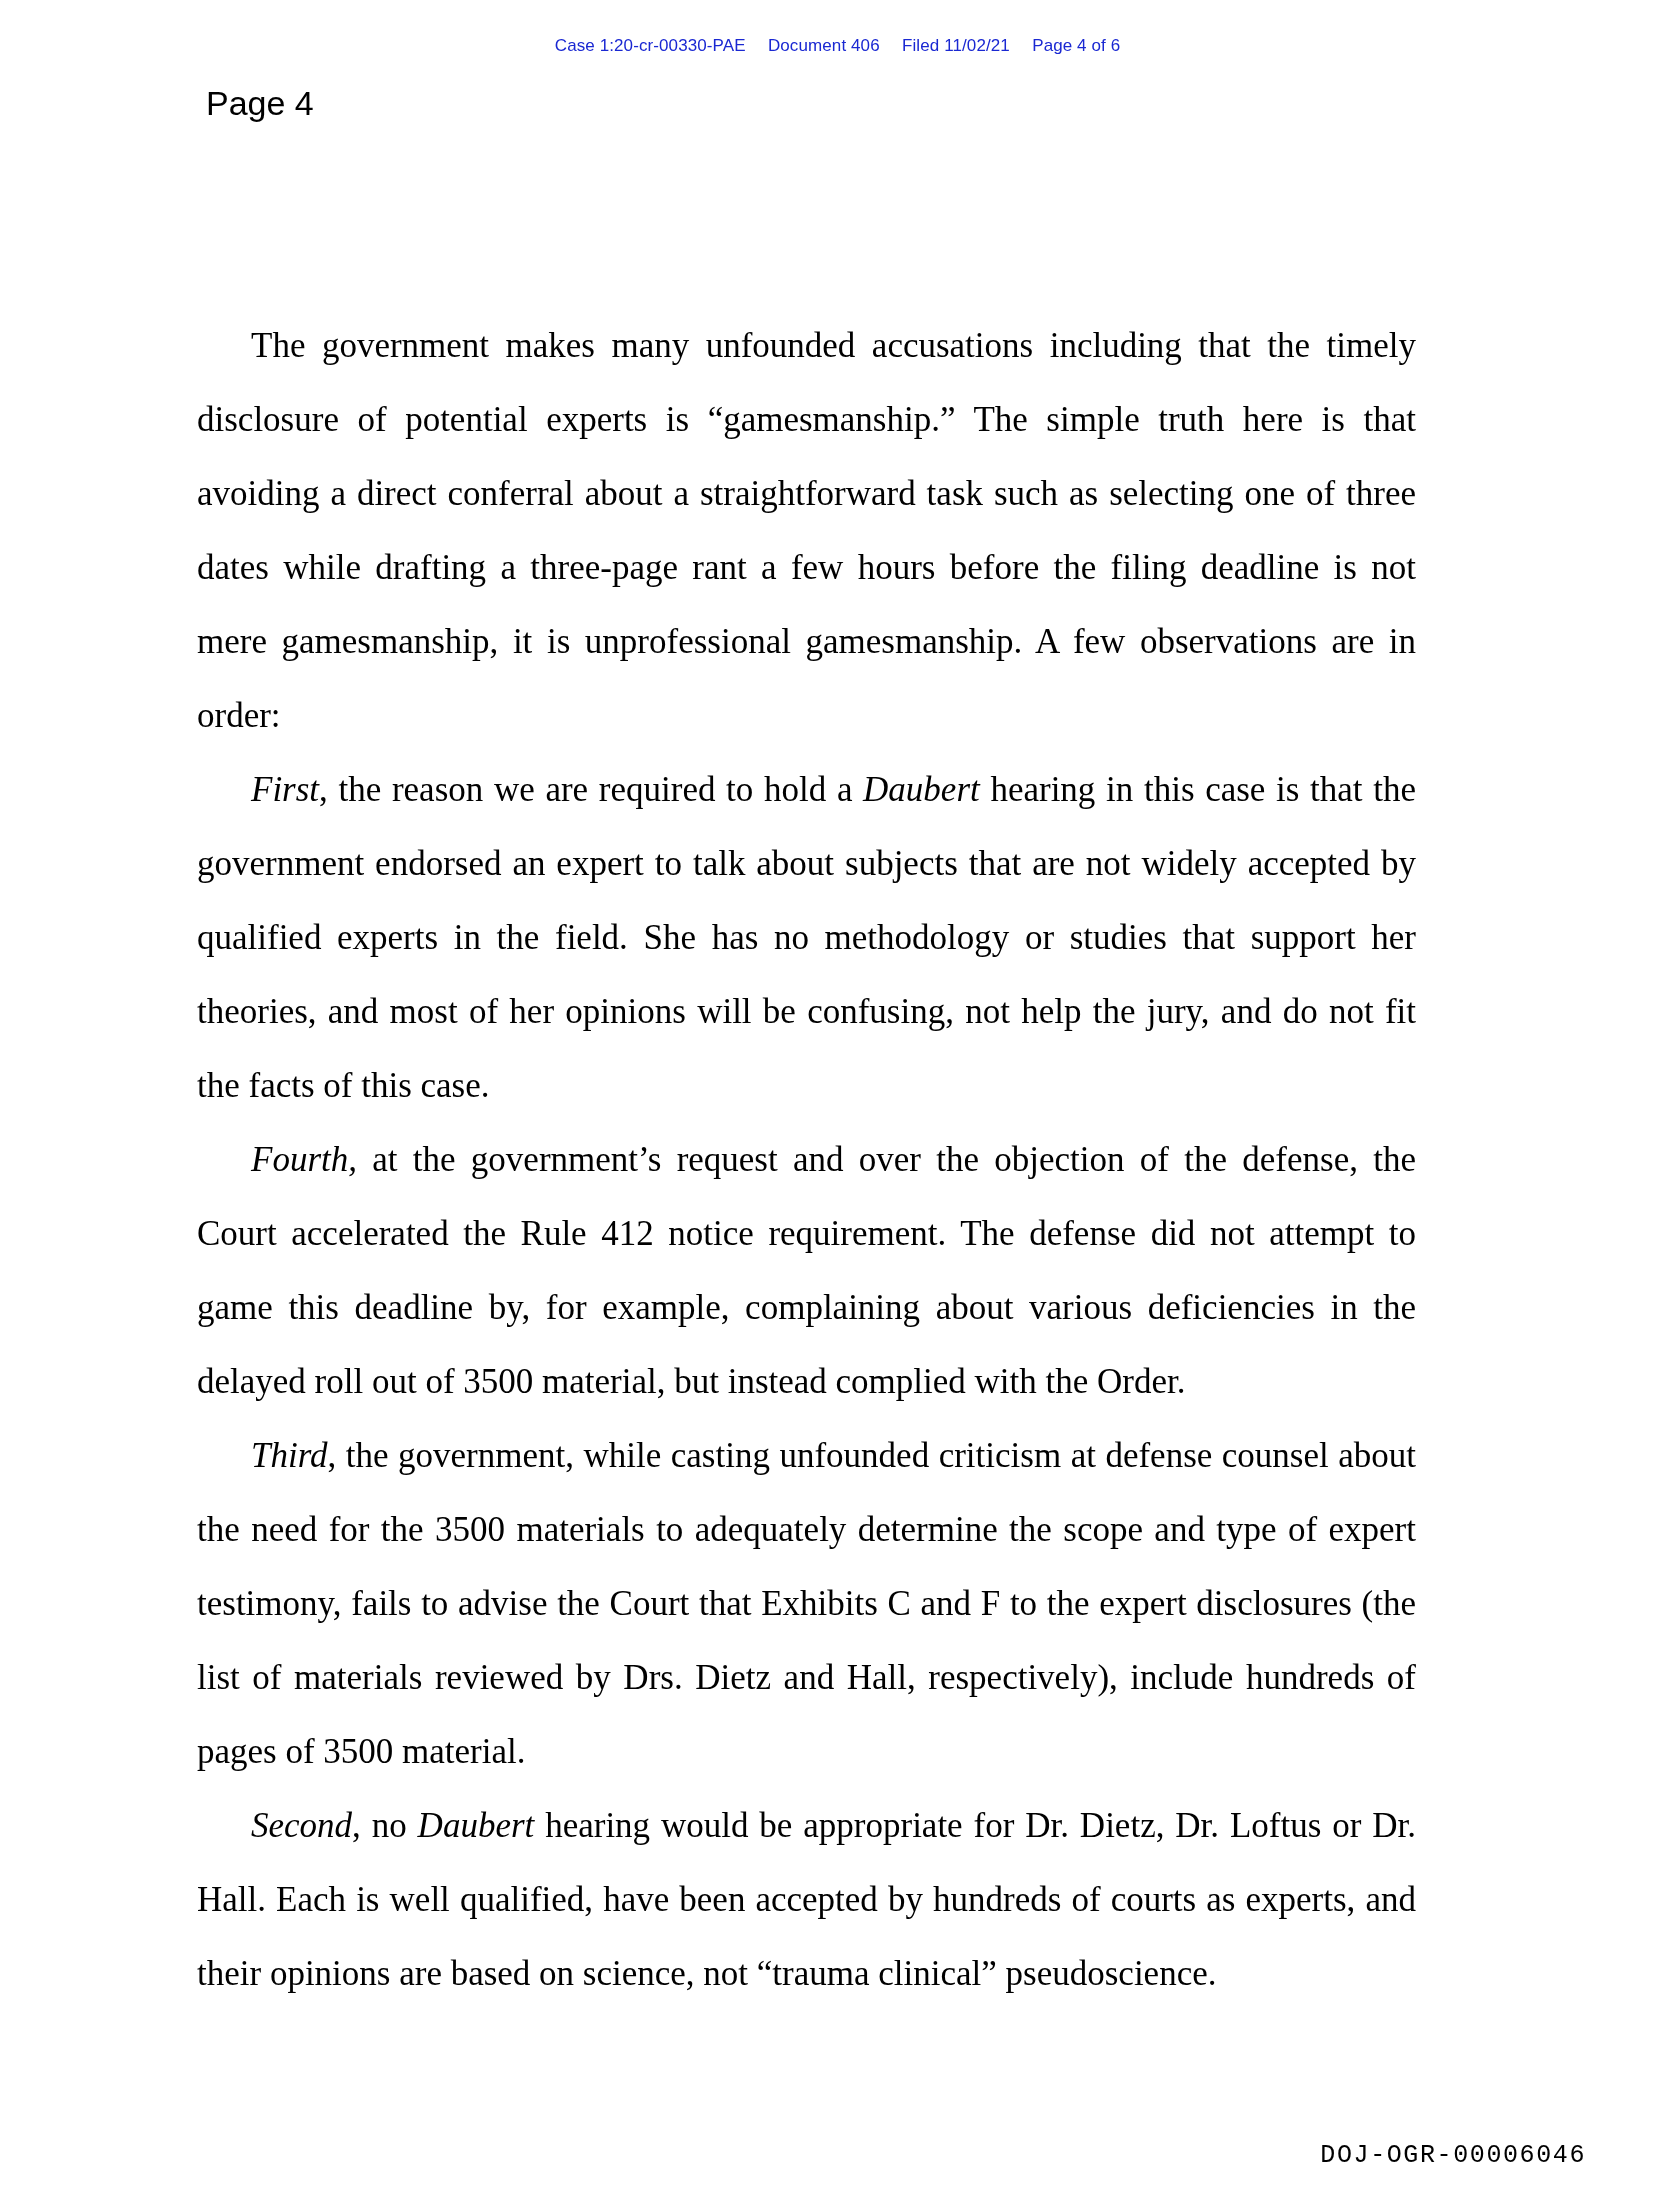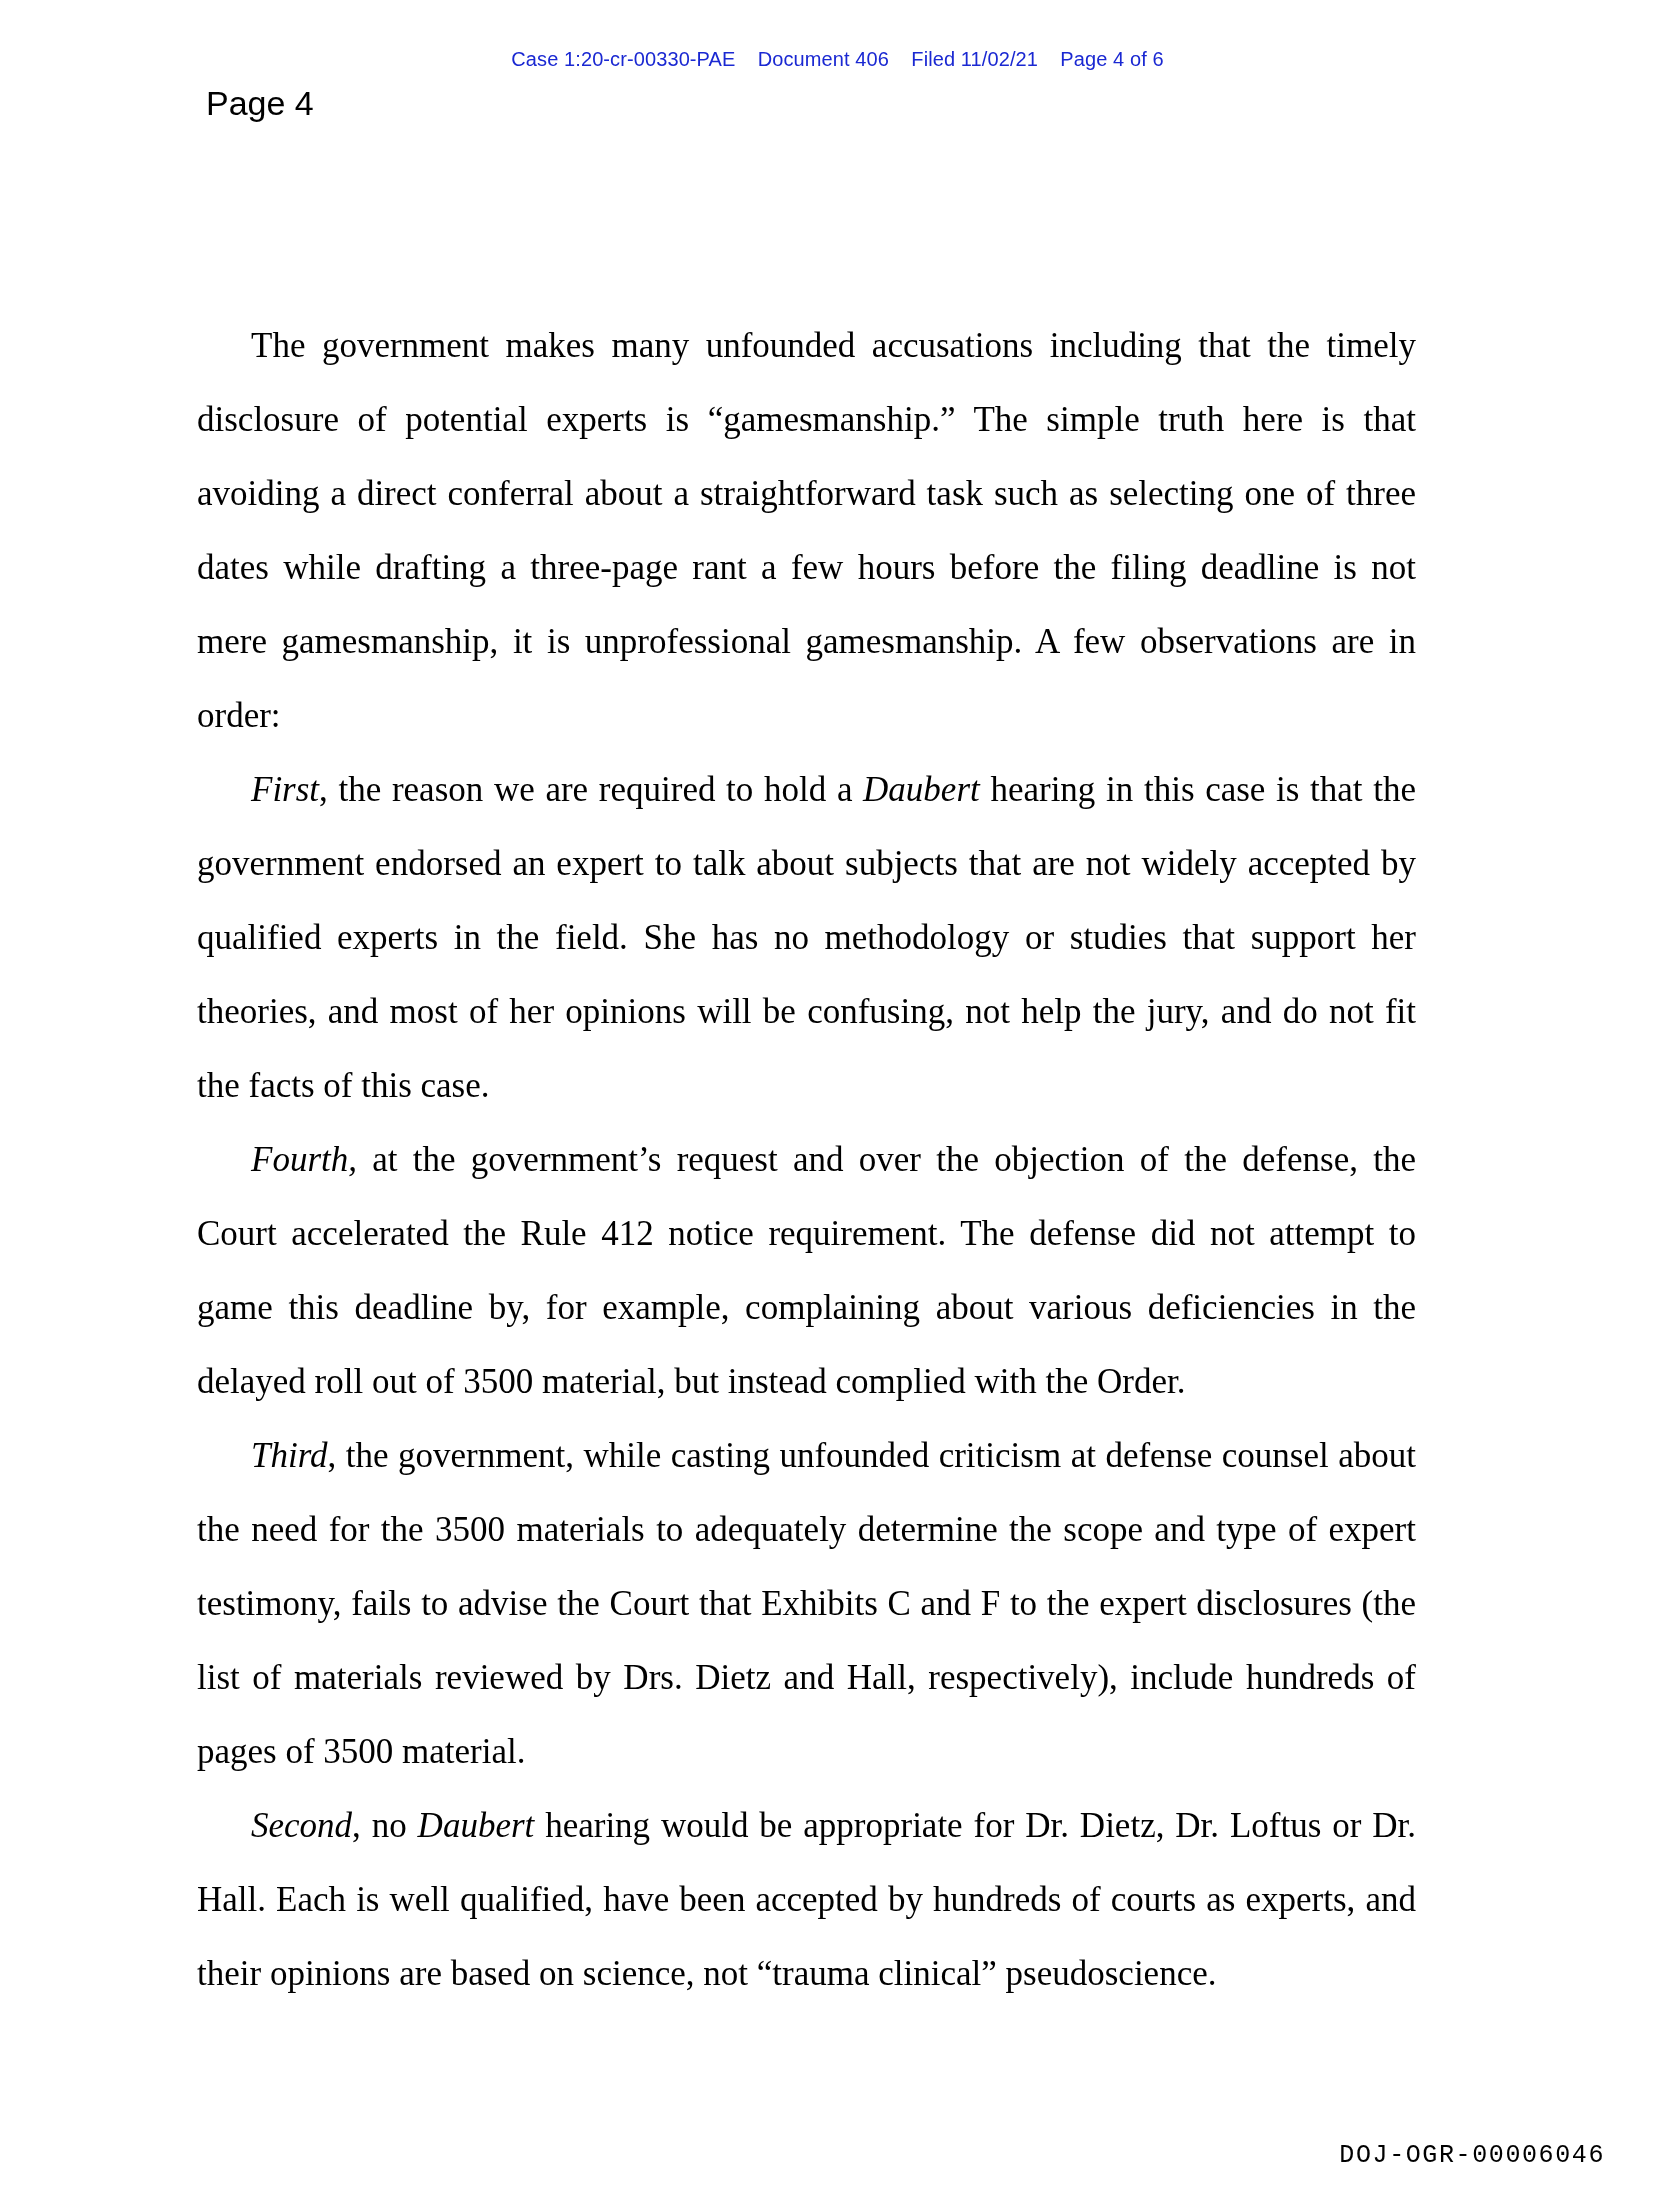--- a/index.html
+++ b/index.html
@@ -12,27 +12,27 @@
     width: 1675px;
     height: 2205px;
     background: #ffffff;
     font-family: "Liberation Serif", serif;
     color: #000000;
     box-sizing: border-box;
     overflow: hidden;
   }
   .ecf-stamp {
     position: absolute;
-    top: 48px;
+    top: 36px;
     left: 0;
     width: 100%;
     text-align: center;
     color: #1a28d2;
     font-family: "Liberation Sans", sans-serif;
-    font-size: 20px;
+    font-size: 17px;
     letter-spacing: 0.1px;
     white-space: nowrap;
   }
   .ecf-stamp span {
     display: inline-block;
   }
   .ecf-gap-sm { width: 22.3px; display: inline-block; }
   .ecf-gap-md { width: 22.3px; display: inline-block; }
 
   .page-label {
@@ -55,21 +55,21 @@
   }
   .body-text p {
     margin: 0 0 0 0;
     text-indent: 54px;
   }
   .body-text p > i {
   }
   .footer-stamp {
     position: absolute;
     bottom: 35px;
-    right: 70px;
+    right: 89px;
     font-family: "Liberation Mono", monospace;
     font-size: 25px;
     letter-spacing: 1.6px;
     color: #000000;
   }
 </style>
 </head>
 <body>
 
 <div class="page">

